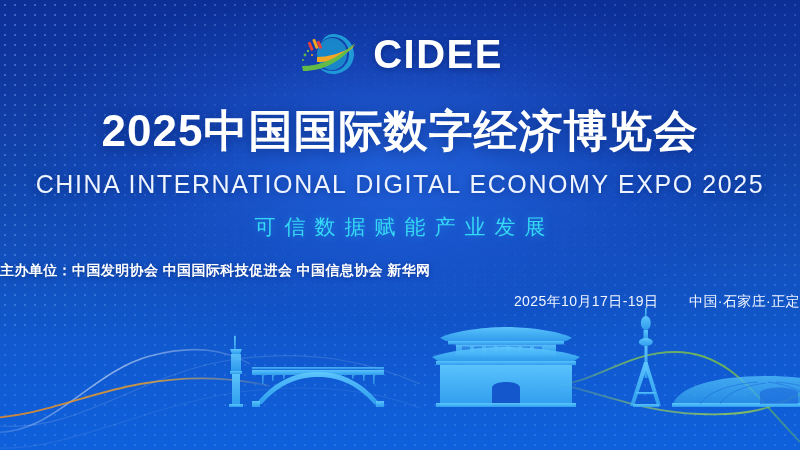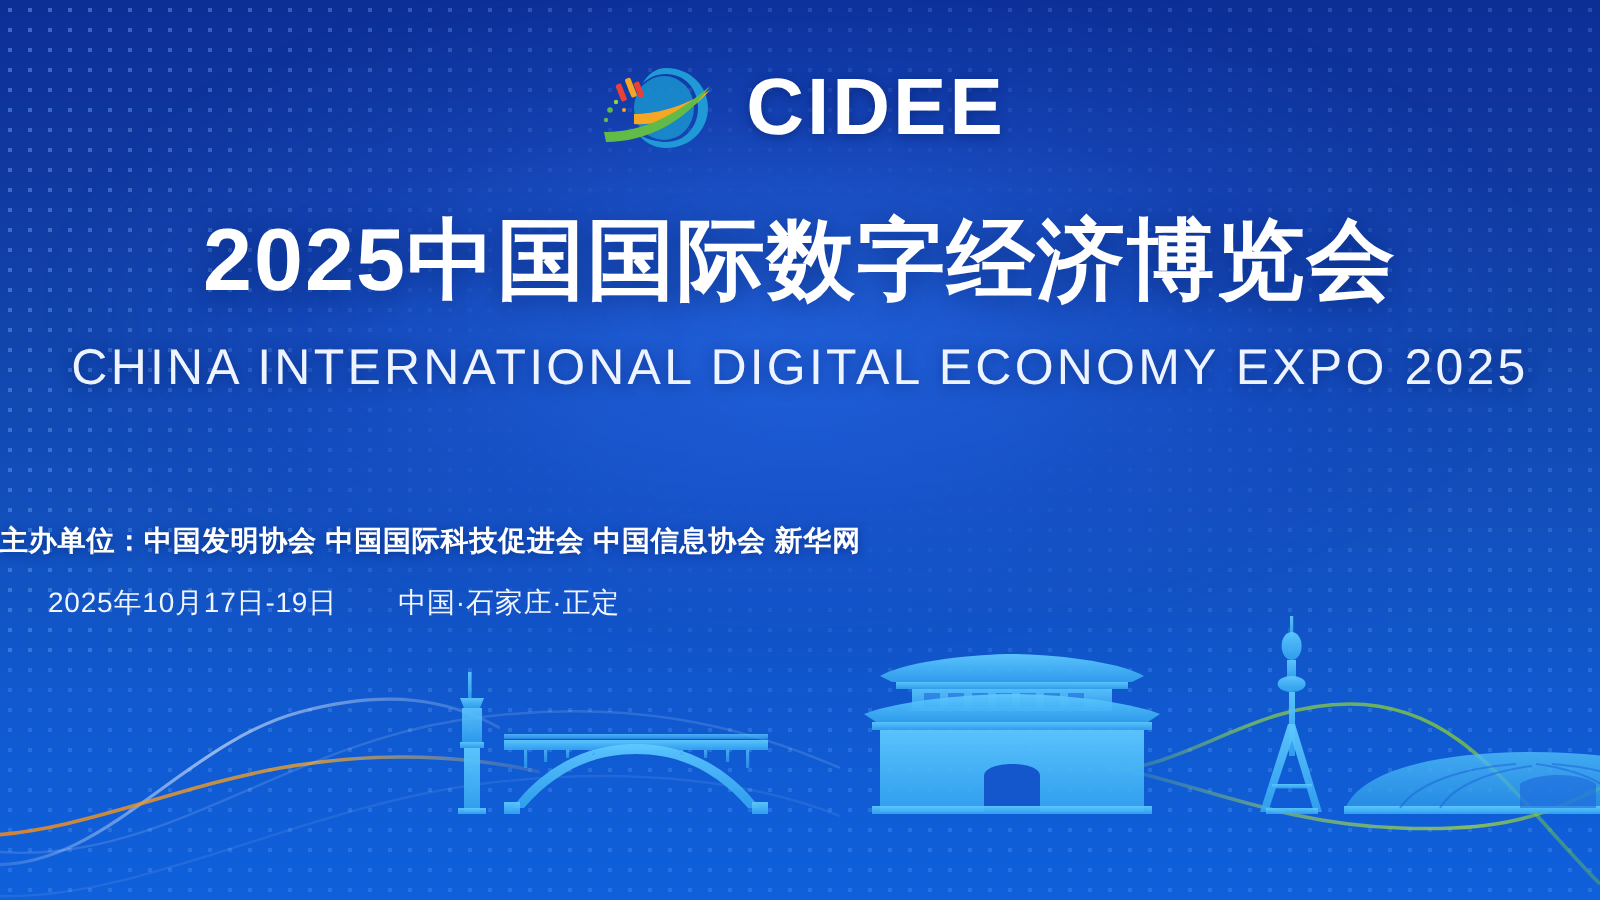--- a/index.html
+++ b/index.html
@@ -70,21 +70,21 @@
     color:#35d8f5;font-size:21px;font-weight:500;letter-spacing:9px;
     text-indent:9px;line-height:1;white-space:nowrap;
     text-shadow:0 0 10px rgba(40,200,255,.35);
   }
   .organizer{
     position:absolute;left:0;right:0;top:263px;text-align:left;
     color:#ffffff;font-size:14px;font-weight:700;letter-spacing:.4px;
     line-height:1;white-space:nowrap;text-shadow:0 1px 5px rgba(0,25,95,.5);
   }
   .datetime{
-    position:absolute;left:0;right:0;top:294px;text-align:left;
+    position:absolute;left:0;right:0;top:294px;text-align:right;
     color:#f0f5ff;font-size:14px;font-weight:400;letter-spacing:.4px;
     line-height:1;white-space:nowrap;padding-left:24px;
   }
   .dt-gap{display:inline-block;width:22px;}
 
   
   .skyline{position:absolute;left:0;bottom:40px;width:800px;height:110px;}
 </style>
 </head>
 <body>
@@ -257,20 +257,21 @@
       <circle cx="6" cy="30" r="1.1" fill="#62bb46"></circle>
       <circle cx="15" cy="25" r="1.0" fill="#f5a623"></circle>
     </svg>
     <div class="logo-word">CIDEE</div>
   </div>
 
   <div class="title-cn">2025中国国际数字经济博览会</div>
 
   <div class="title-en">CHINA INTERNATIONAL DIGITAL ECONOMY EXPO 2025</div>
 
+  <div class="slogan">可信数据赋能产业发展</div>
 
   <div class="organizer">主办单位：中国发明协会  中国国际科技促进会  中国信息协会  新华网</div>
 
   <div class="datetime">
     <span>2025年10月17日-19日</span>
     <span class="dt-gap"></span>
     <span>中国·石家庄·正定</span>
   </div>
 
   <svg class="skyline" viewBox="0 0 800 110">

